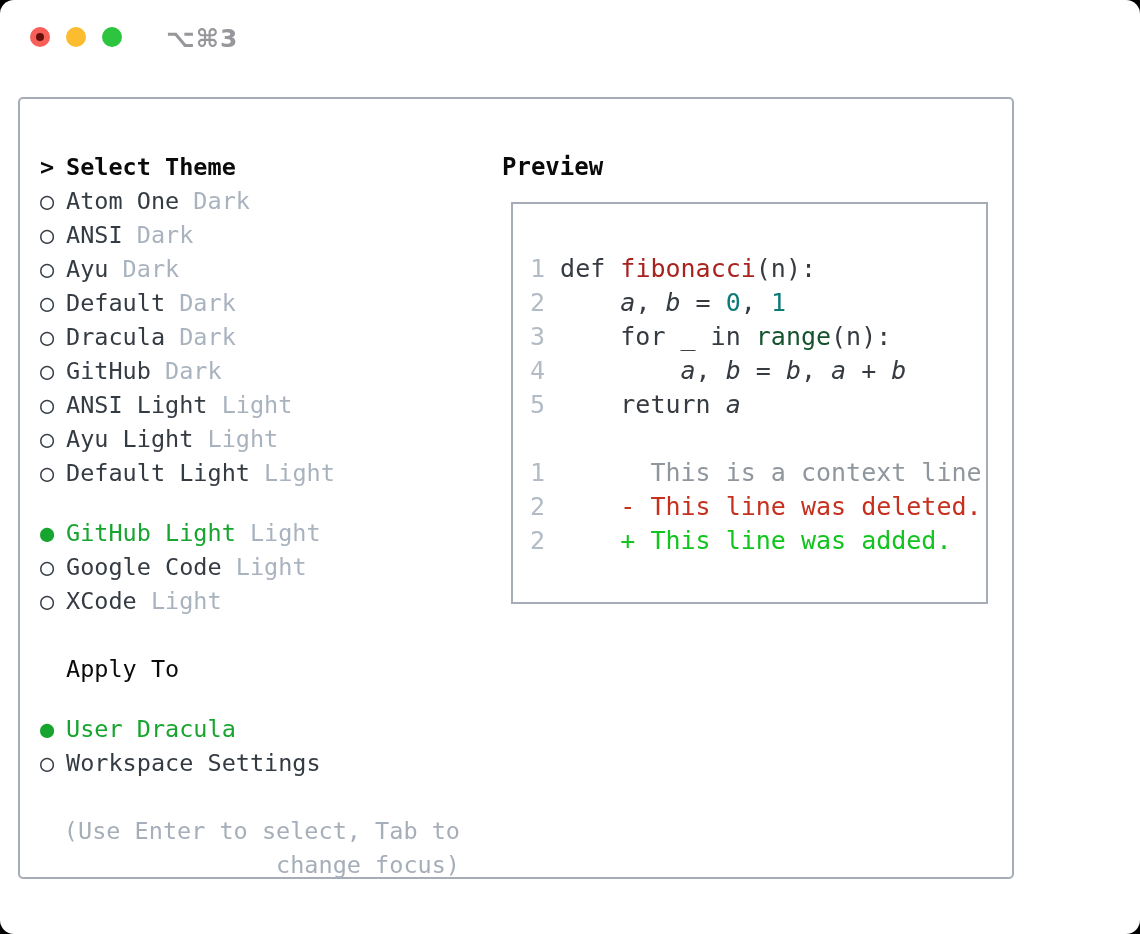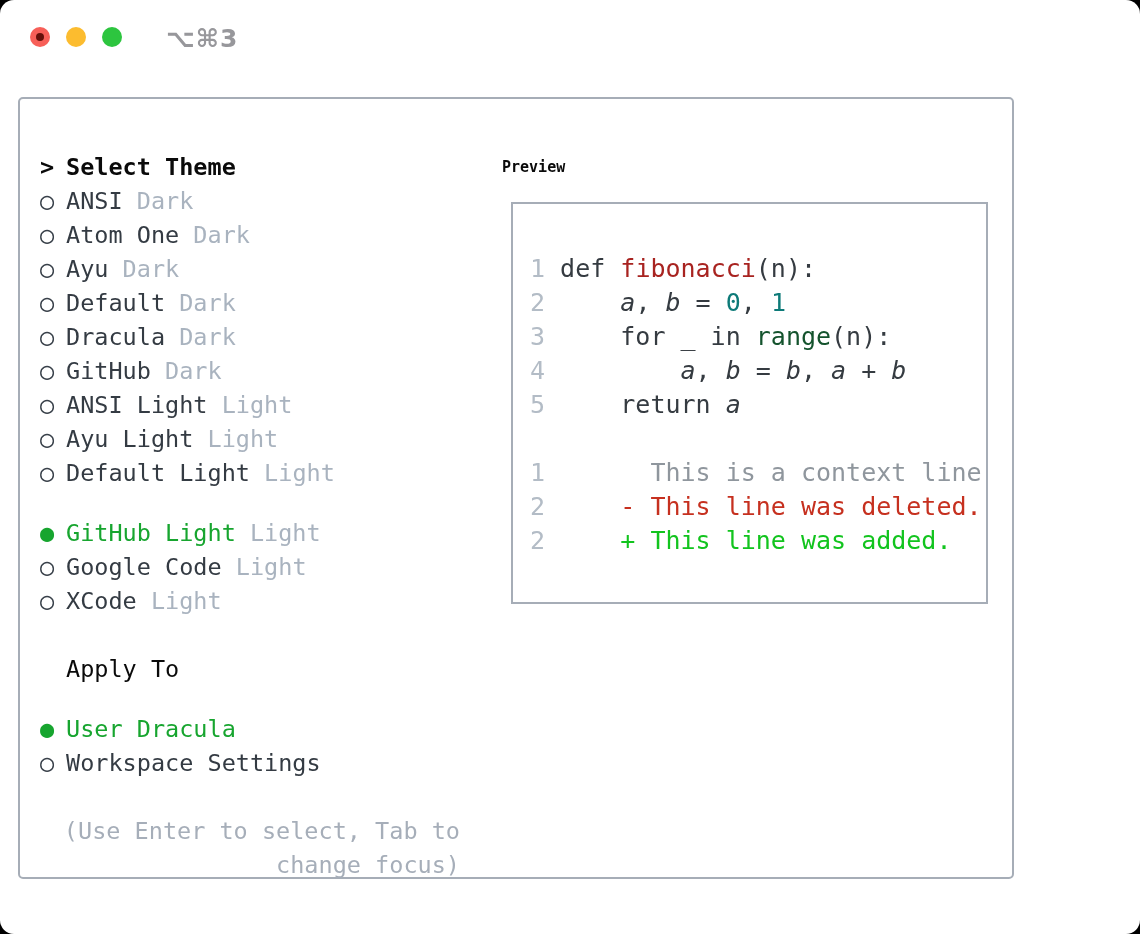--- a/index.html
+++ b/index.html
@@ -48,21 +48,21 @@
   .spacer { height: 34px; }
   .section-header { color: #0a0a0a; padding-left: 26px; }
   .help {
     margin-top: 34px; color: #a6aeb9; width: 420px;
     white-space: normal; line-height: 34px; text-align: right;
   }
 
   
   .preview-title {
     position: absolute; left: 482px; top: 51px;
-    font-size: 15px; line-height: 34px; font-weight: bold; color: #0a0a0a;
+    font-size: 24px; line-height: 34px; font-weight: bold; color: #0a0a0a;
   }
   .preview-box {
     position: absolute; left: 491px; top: 103px; width: 477px; height: 402px;
     border: 2px solid #a6adb7; border-radius: 0; background: #fff;
     overflow: hidden;
   }
   .code {
     padding: 48px 0 0 17px; font-size: 25px; line-height: 34px; white-space: pre;
   }
   .code-line { height: 34px; }
@@ -87,22 +87,22 @@
     <div class="light green"></div>
     <div class="shortcut">⌥⌘3</div>
   </div>
 
   <div class="panel">
 
     <div class="left-col">
       <div class="row menu-header"><span class="bullet prompt">&gt;</span><span>Select Theme</span></div>
 
       <div id="theme-list">
+          <div class="row theme-item"><span class="bullet">○</span><span>Atom One</span><span class="item-tag"> Dark</span></div>
           <div class="row theme-item"><span class="bullet">○</span><span>ANSI</span><span class="item-tag"> Dark</span></div>
-          <div class="row theme-item"><span class="bullet">○</span><span>Atom One</span><span class="item-tag"> Dark</span></div>
           <div class="row theme-item"><span class="bullet">○</span><span>Ayu</span><span class="item-tag"> Dark</span></div>
           <div class="row theme-item"><span class="bullet">○</span><span>Default</span><span class="item-tag"> Dark</span></div>
           <div class="row theme-item"><span class="bullet">○</span><span>Dracula</span><span class="item-tag"> Dark</span></div>
           <div class="row theme-item"><span class="bullet">○</span><span>GitHub</span><span class="item-tag"> Dark</span></div>
           <div class="row theme-item"><span class="bullet">○</span><span>ANSI Light</span><span class="item-tag"> Light</span></div>
           <div class="row theme-item"><span class="bullet">○</span><span>Ayu Light</span><span class="item-tag"> Light</span></div>
           <div class="row theme-item"><span class="bullet">○</span><span>Default Light</span><span class="item-tag"> Light</span></div>
           <div class="row theme-item selected"><span class="bullet">●</span><span>GitHub Light</span><span class="item-tag"> Light</span></div>
           <div class="row theme-item"><span class="bullet">○</span><span>Google Code</span><span class="item-tag"> Light</span></div>
           <div class="row theme-item"><span class="bullet">○</span><span>XCode</span><span class="item-tag"> Light</span></div>

